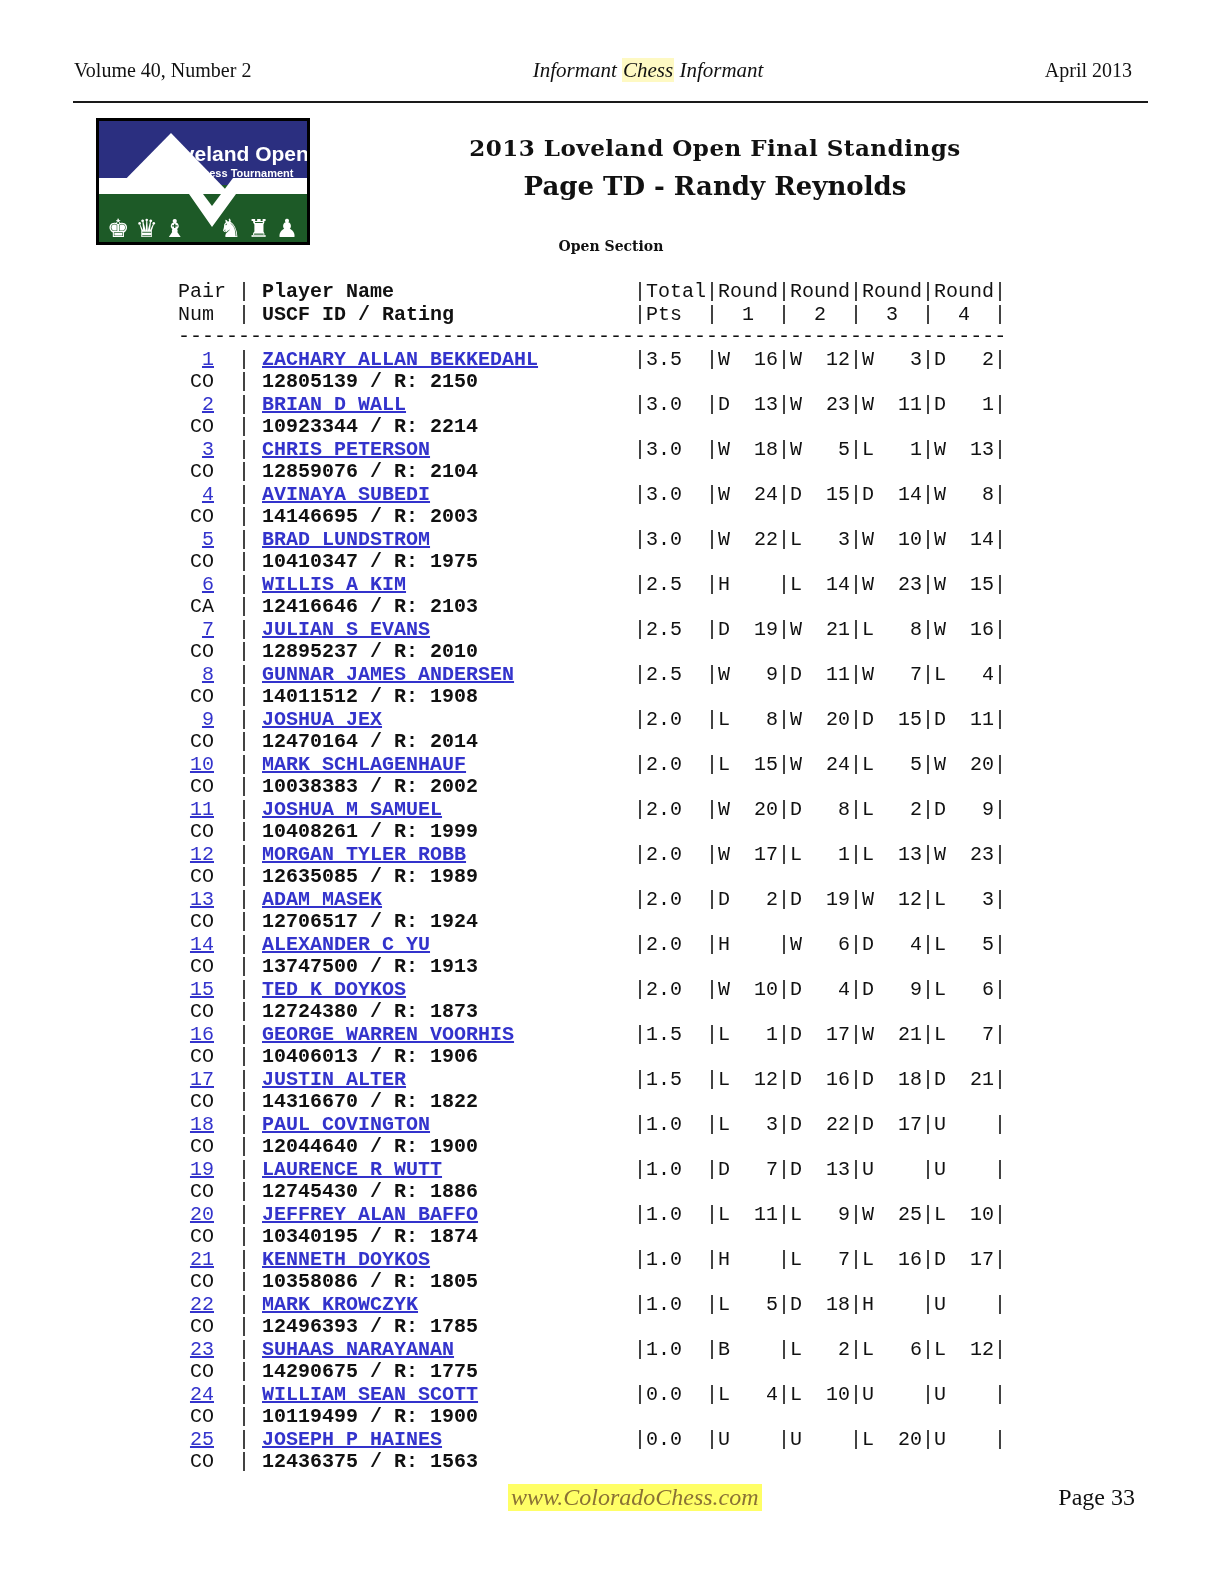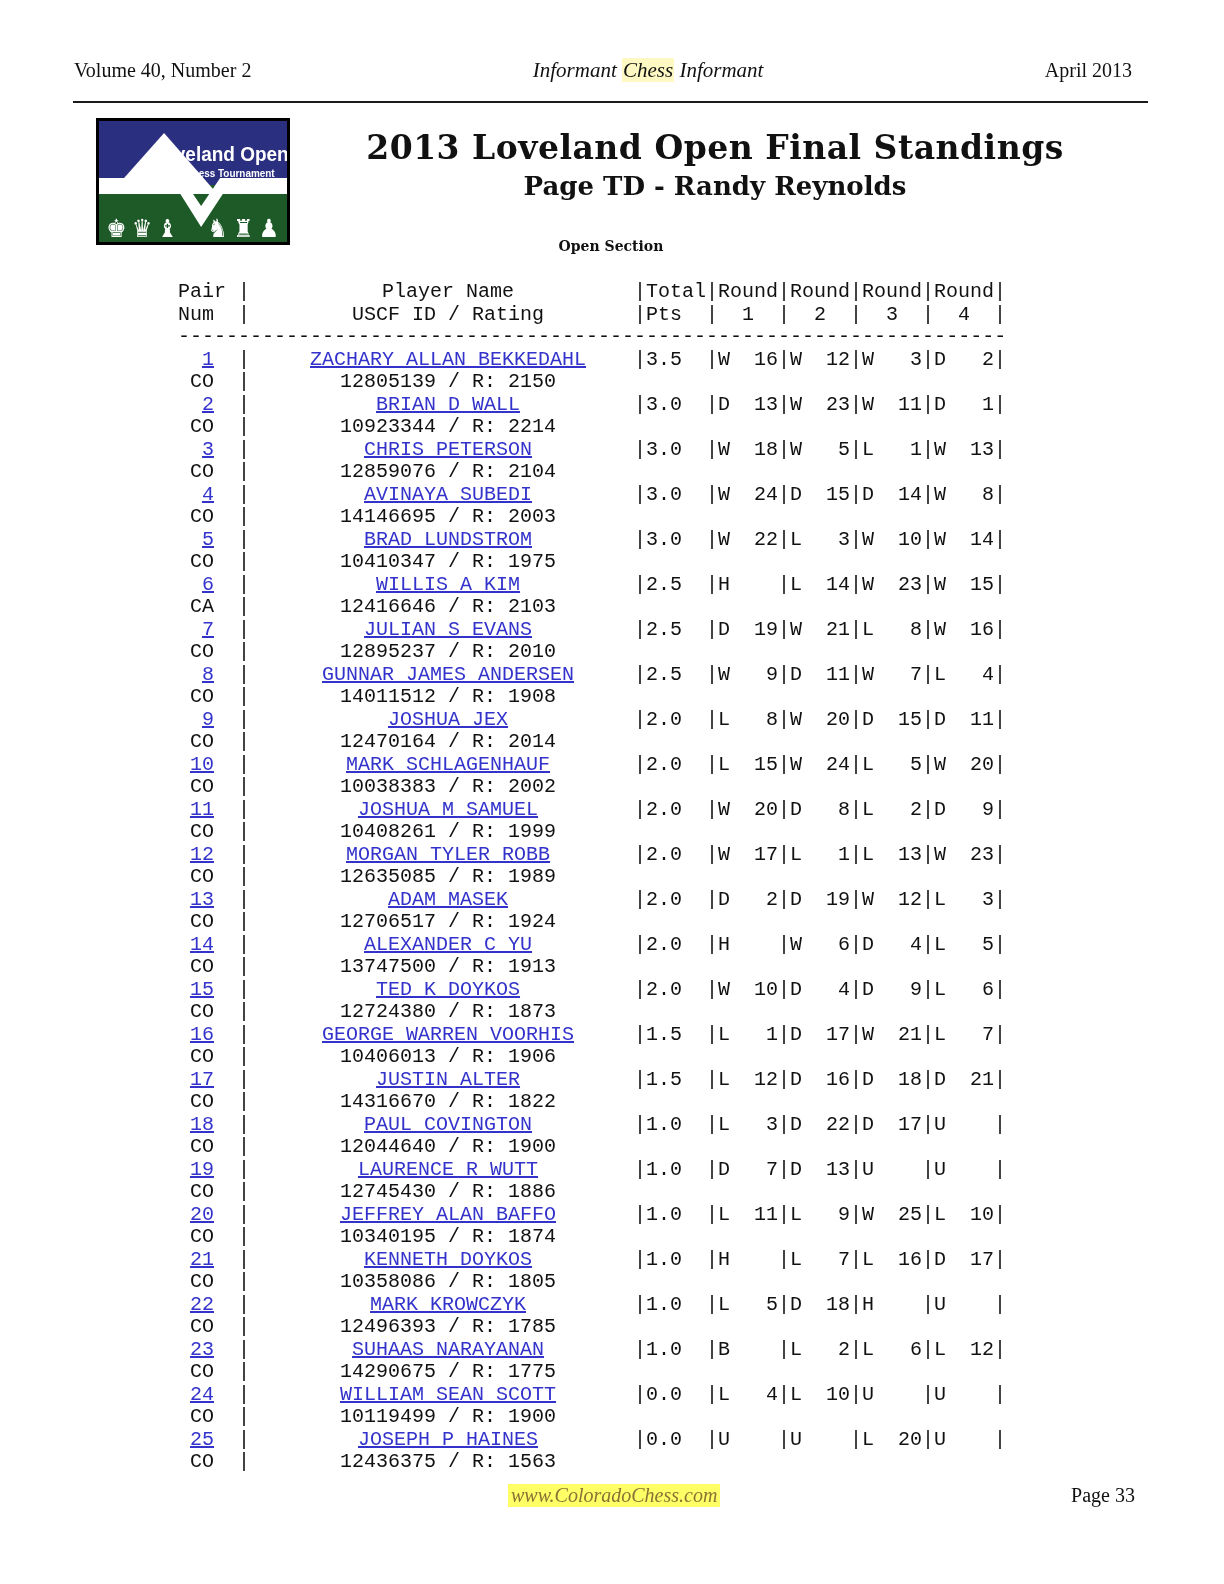--- a/index.html
+++ b/index.html
@@ -15,59 +15,59 @@
     font-size:20px;
   }
   .journal-name{font-style:italic;font-size:21px;}
   .hl{background:#fef9c3;padding:0 1px;}
   .rule{
     position:absolute;left:73px;top:101px;width:1075px;height:0;
     border:none;border-top:2.5px solid #1a1a1a;margin:0;
   }
   
   .logo{
-    position:absolute;left:96px;top:118px;width:194px;height:127px;
+    position:absolute;left:96px;top:118px;width:214px;height:127px;
     border:3px solid #000;box-sizing:border-box;background:#2b2f80;
   }
   .logo svg{display:block;width:100%;height:100%;}
   
   .title-block{
     position:absolute;left:320px;top:128px;width:790px;text-align:center;
     font-family:"DejaVu Serif",serif;font-weight:bold;
   }
-  .main-title{font-size:33px;line-height:40px;letter-spacing:.5px;}
+  .main-title{font-size:23px;line-height:40px;letter-spacing:.5px;}
   .sub-title{font-size:26px;line-height:32px;margin-top:2px;}
   .section-title{
     position:absolute;left:196px;top:238px;width:830px;text-align:center;
     font-family:"DejaVu Serif",serif;font-weight:bold;font-size:14px;
   }
   
   .standings{
     position:absolute;left:178px;top:281px;width:840px;
     font-family:"Liberation Mono",monospace;font-size:20px;
     white-space:nowrap;
   }
   .tline{height:22.5px;line-height:22.5px;}
   .tline span{display:inline-block;vertical-align:top;}
   .c-pair{width:3ch;text-align:right;padding-right:1ch;}
   .c-pair-h{width:4ch;text-align:left;}
   .c-psep{width:3ch;text-align:center;}
-  .c-name{width:31ch;text-align:center;}
+  .c-name{width:31ch;text-align:left;font-weight:bold;}
   .c-pipe{width:1ch;}
   .c-total{width:5ch;text-align:left;}
   .c-round{width:5ch;}
   .c-code{display:inline-block;width:1ch;}
   .c-opp{display:inline-block;width:4ch;text-align:right;}
   .c-rnum{width:5ch;text-align:center;}
   a.link{color:#3333cc;text-decoration:underline;cursor:pointer;}
   .sep-line{letter-spacing:0;}
   
   .footer{
     position:absolute;left:178px;top:1484px;width:957px;height:30px;
-    font-size:20px;
+    font-size:24px;
   }
   .site-link{
     position:absolute;left:330px;top:0;
     font-style:italic;color:#8a7235;background:#ffff66;
     padding:0 3px;text-decoration:none;cursor:pointer;
   }
   .page-num{position:absolute;right:0;top:0;color:#111;}
 </style>
 </head>
 <body>

